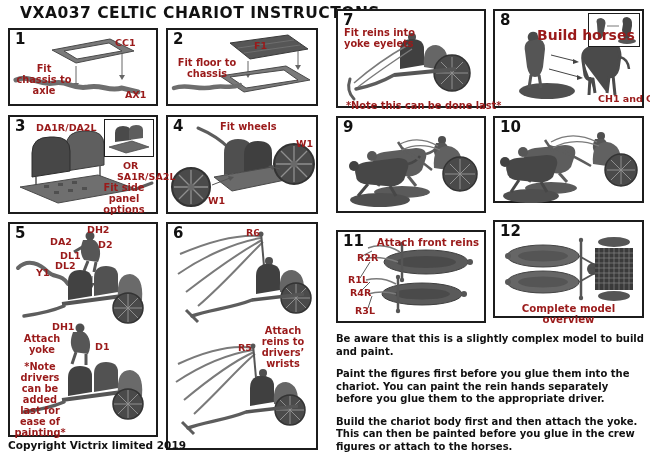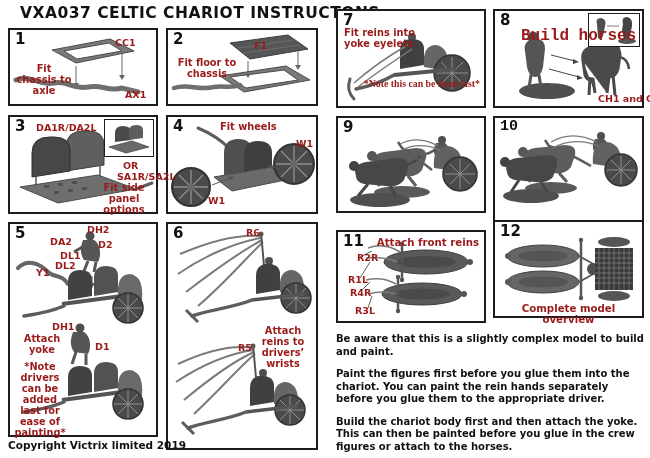--- a/index.html
+++ b/index.html
@@ -266,21 +266,21 @@
         <path d="M56,64 L118,58" stroke="#555" stroke-width="4"></path>
         <path d="M56,64 C42,72 28,76 18,78" stroke="#5d5d5d" stroke-width="3.5" fill="none" stroke-linecap="round"></path>
         <path d="M12,68 C10,74 10,82 16,88" stroke="#5d5d5d" stroke-width="3" fill="none" stroke-linecap="round"></path>
       </g>
       <g stroke="#7a7a7a" stroke-width="1.5" fill="none">
         <path d="M70,34 C52,44 32,58 16,72"></path>
         <path d="M74,38 C56,50 38,62 20,76"></path>
       </g>
     </svg>
     <span class="caption red" style="left:6px;top:17px;width:78px;">Fit reins into yoke eyelets</span>
-    <span class="caption red" style="left:8px;top:68px;width:134px;text-align:right;white-space:nowrap;font-family:Liberation Serif, serif;">*Note this can be done last*</span>
+    <span class="caption red" style="left:8px;top:90px;width:134px;text-align:left;white-space:nowrap;">*Note this can be done last*</span>
   </div>
 
   <div class="panel" style="left:493px;top:9px;width:151px;height:99px;">
     <span class="num">8</span>
     <svg class="ill" width="147" height="95" viewBox="0 0 147 95">
       <ellipse cx="52" cy="80" rx="28" ry="8" fill="#4f4f4f"></ellipse>
       <g>
         <path d="M30,40 Q28,30 38,28 Q50,26 50,38 L48,56 Q46,66 40,66 Q34,66 32,56 Z" fill="#555"></path>
         <path d="M34,30 C30,24 36,18 42,22 L44,28" fill="#4a4a4a"></path>
         <line x1="36" y1="64" x2="34" y2="77" stroke="#555" stroke-width="3"></line>
@@ -299,21 +299,21 @@
       <path d="M88,67 l-6,-3 0,5 z" fill="#444"></path>
     </svg>
     <div class="inset" style="right:2px;top:2px;width:52px;height:34px;">
       <svg width="49" height="31" viewBox="0 0 49 31">
         <path d="M8,10 Q6,4 12,4 Q18,5 16,12 L14,22 Q12,27 9,24 Z" fill="#4f4f4f"></path>
         <path d="M34,10 Q32,3 38,3 Q44,4 43,12 L41,22 Q39,28 35,25 L33,16 Z" fill="#454545"></path>
         <line x1="18" y1="12" x2="30" y2="12" stroke="#555" stroke-width="0.8"></line>
         <ellipse cx="38" cy="27" rx="9" ry="3" fill="#555"></ellipse>
       </svg>
     </div>
-    <span class="caption red" style="left:26px;top:17px;font-size:16px;font-family:Liberation Mono, monospace;">Build horses</span>
+    <span class="caption red" style="left:42px;top:17px;font-size:14px;">Build horses</span>
     <span class="plabel red" style="left:103px;top:82px;">CH1 and CH2</span>
   </div>
 
   <div class="panel" style="left:336px;top:116px;width:150px;height:97px;">
     <span class="num">9</span>
     <svg class="ill" width="146" height="93" viewBox="0 0 146 93">
       <ellipse cx="64" cy="74" rx="28" ry="6" fill="#5a5a5a"></ellipse>
       <ellipse cx="42" cy="82" rx="30" ry="7" fill="#4f4f4f"></ellipse>
       <g>
         <path d="M36,48 Q32,36 46,34 L78,30 Q90,30 88,40 L84,52 Q78,60 66,58 L44,56 Q36,54 36,48 Z" fill="#5d5d5d"></path>
@@ -343,21 +343,21 @@
         <path d="M94,52 C84,44 74,36 64,30" stroke="#5d5d5d" stroke-width="2.5" fill="none"></path>
         <line x1="60" y1="24" x2="68" y2="36" stroke="#5d5d5d" stroke-width="2.5"></line>
         <g stroke="#7a7a7a" stroke-width="1.3" fill="none">
           <path d="M100,28 C86,20 74,20 62,26"></path>
           <path d="M102,32 C88,26 76,26 64,32"></path>
         </g>
       </g>
     </svg>
   </div>
 
-  <div class="panel" style="left:493px;top:116px;width:151px;height:106px;font-family:Liberation Mono, monospace;">
+  <div class="panel" style="left:493px;top:116px;width:151px;height:87px;">
     <span class="num">10</span>
     <svg class="ill" width="147" height="89" viewBox="0 0 147 89">
       <ellipse cx="56" cy="70" rx="26" ry="6" fill="#5a5a5a"></ellipse>
       <ellipse cx="36" cy="78" rx="28" ry="7" fill="#4f4f4f"></ellipse>
       <g>
         <path d="M30,44 Q26,32 40,30 L70,27 Q82,27 80,37 L76,49 Q70,57 58,55 L38,52 Q30,50 30,44 Z" fill="#5d5d5d"></path>
         <circle cx="28" cy="34" r="5" fill="#575757"></circle>
         <line x1="42" y1="52" x2="34" y2="64" stroke="#5d5d5d" stroke-width="3"></line>
         <line x1="64" y1="55" x2="72" y2="64" stroke="#5d5d5d" stroke-width="3"></line>
       </g>

